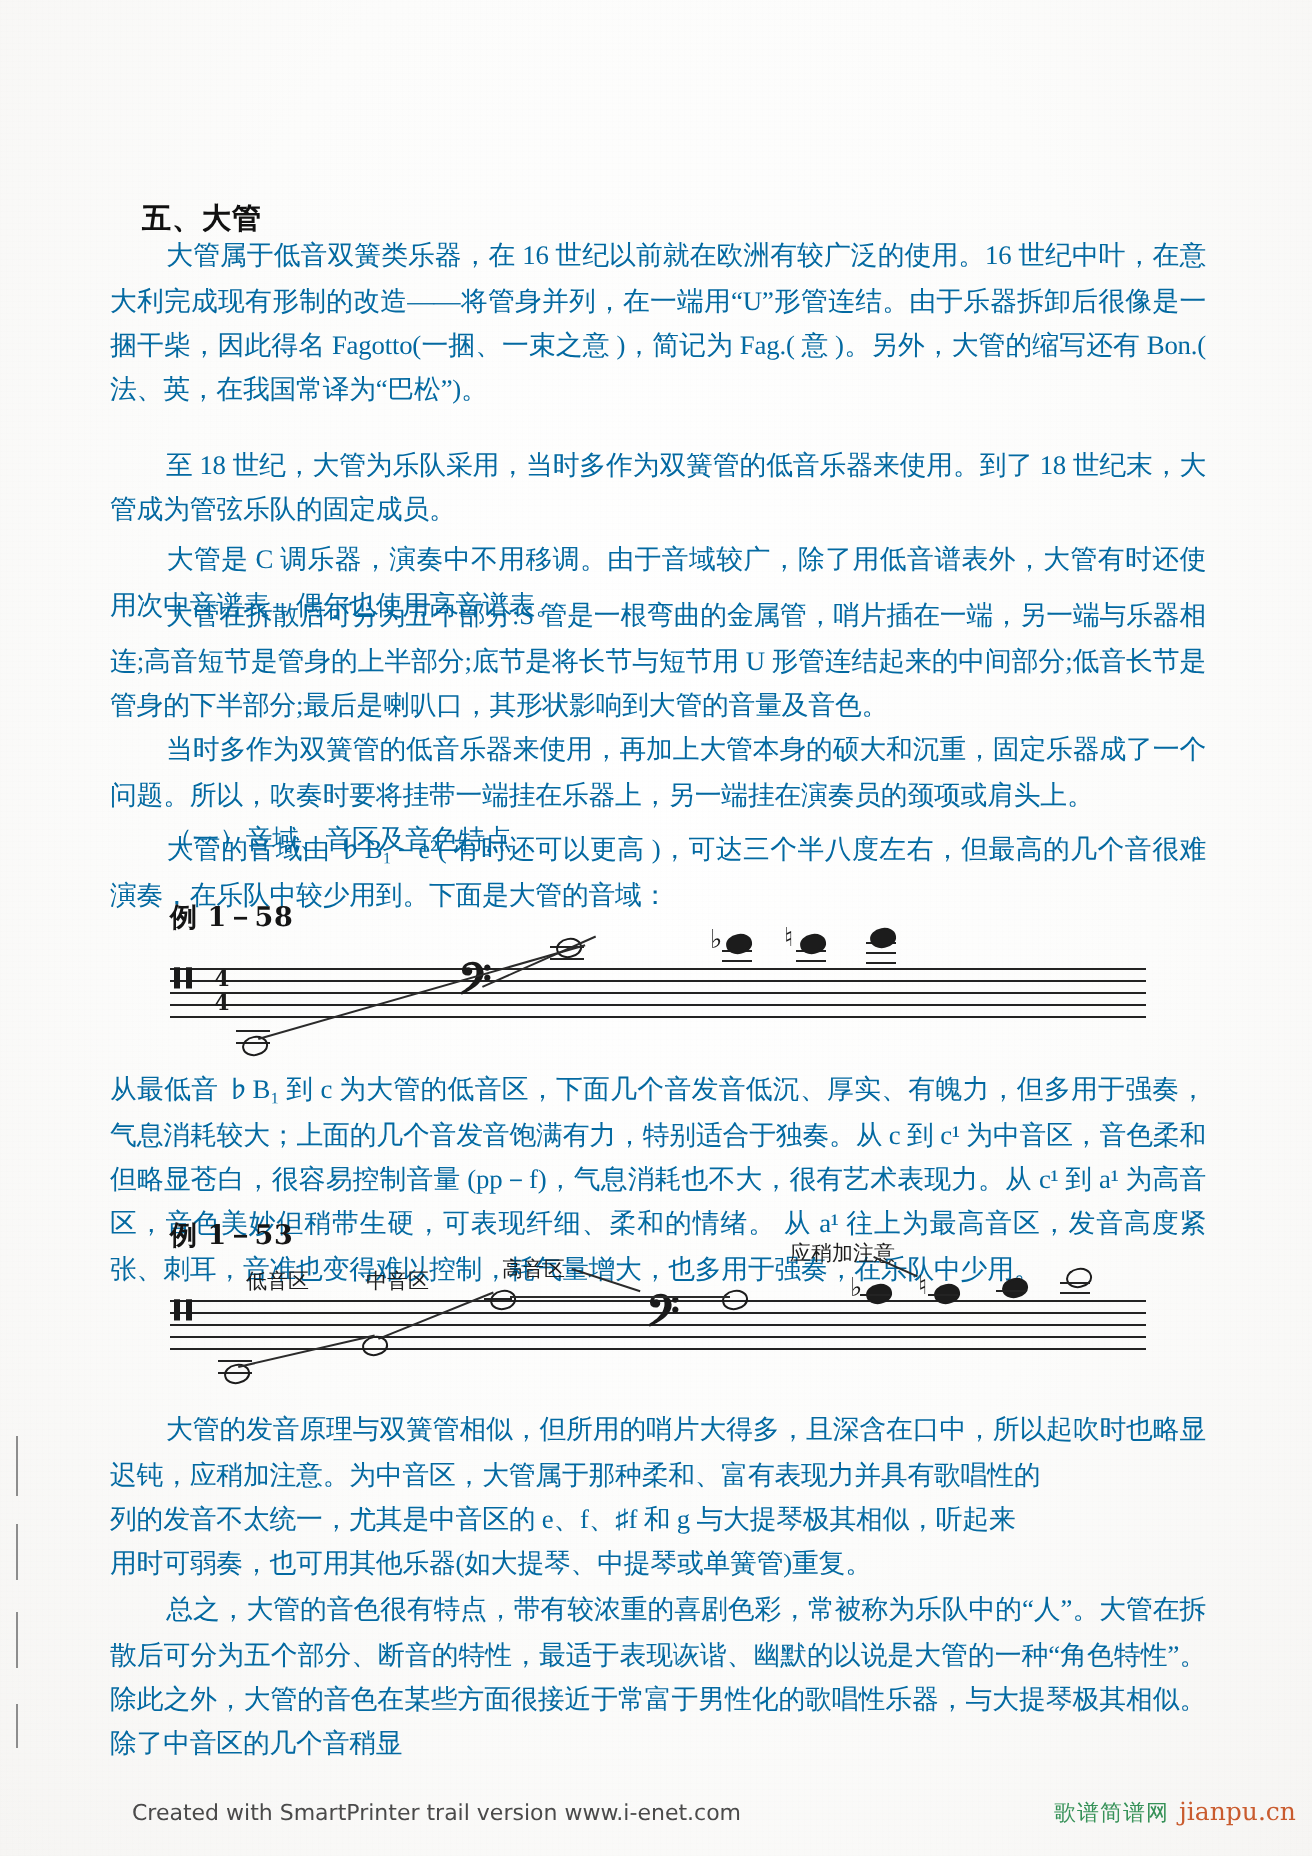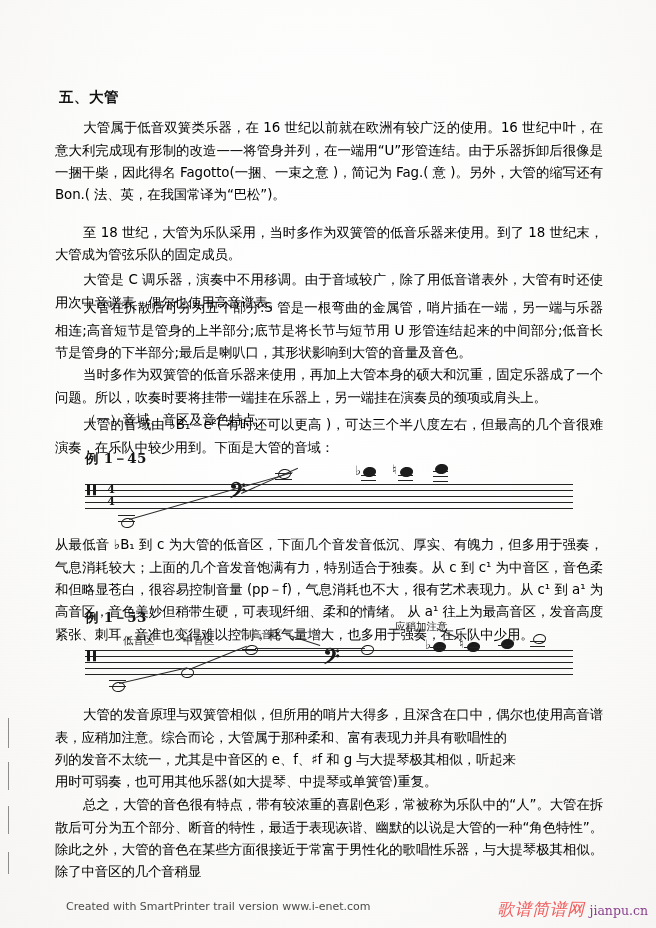--- a/index.html
+++ b/index.html
@@ -36,38 +36,39 @@
   .content {
     position: absolute;
     left: 55px;
     top: 0;
     width: 548px;
   }
 
   h1.heading {
     font-size: 14.5px;
     font-weight: bold;
-    margin: 4px;
+    margin: 16px;
     position: absolute;
     top: 84px;
     left: 0;
     letter-spacing: .5px;
     color: #111;
   }
 
   .para {
     position: absolute;
     left: 0;
     width: 548px;
     font-size: 13.4px;
     line-height: 22.3px;
     text-align: justify;
     text-justify: inter-character;
-    color: #000000;
+    color: #0369a1;
     letter-spacing: -0.1px;
+    font-family: Liberation Serif, serif;
   }
   .para .ind { display: inline-block; width: 28px; }
 
   
   .ex-label {
     position: absolute;
     left: 30px;
     font-family: "DejaVu Serif", "Liberation Serif", serif;
     font-weight: bold;
     font-size: 13.5px;
@@ -175,29 +176,28 @@
   .watermark {
     position: absolute;
     right: 8px;
     top: 898px;
     display: flex;
     align-items: baseline;
     gap: 5px;
     opacity: .85;
   }
   .wm-cn {
-    font-size: 17px;
-    color: #ef4444;
+    font-size: 11px;
+    color: #15803d;
     letter-spacing: .5px;
     font-family: "DejaVu Sans", sans-serif;
-    font-style: italic;
   }
   .wm-en {
     font-size: 12.5px;
-    color: #701a75;
+    color: #c2410c;
     font-family: "DejaVu Serif", "Liberation Serif", serif;
   }
 </style>
 </head>
 <body>
 
 <div class="page"></div>
 <div class="grain"></div>
 
 <div class="tick" style="top:718px;height:30px;"></div>
@@ -230,21 +230,21 @@
   </p>
 
   <p class="para" style="top:396px;">
     <span class="ind"></span><span>（一）音域、音区及音色特点</span>
   </p>
 
   <p class="para" style="top:401px;">
     <span class="ind"></span><span>大管的音域由 ♭B₁－e²( 有时还可以更高 )，可达三个半八度左右，但最高的几个音很难演奏，在乐队中较少用到。下面是大管的音域：</span>
   </p>
 
-  <div class="ex-label" style="top:450px;">例 1－45</div>
+  <div class="ex-label" style="top:450px;">例 1－58</div>
 
   <div class="staffbox" style="top:466px;height:50px;">
     <div class="staff" style="top:18px;">
       <div class="ln l0"></div>
       <div class="ln l1"></div>
       <div class="ln l2"></div>
       <div class="ln l3"></div>
       <div class="ln l4"></div>
     </div>
 
@@ -335,21 +335,21 @@
     <div class="reg-label" style="left:68px;top:10px;">低音区</div>
     <div class="reg-label" style="left:128px;top:10px;">中音区</div>
     <div class="reg-label" style="left:196px;top:4px;">高音区</div>
     <div class="reg-label" style="left:340px;top:-4px;">应稍加注意</div>
 
     <div class="connector" style="left:231px;top:10px;width:36px;transform:rotate(18deg);"></div>
     <div class="connector" style="left:382px;top:4px;width:24px;transform:rotate(24deg);"></div>
   </div>
 
   <p class="para" style="top:691px;">
-    <span class="ind"></span><span>大管的发音原理与双簧管相似，但所用的哨片大得多，且深含在口中，偶尔也使用高音谱表，应稍加注意。综合而论，大管属于那种柔和、富有表现力并具有歌唱性的</span>
+    <span class="ind"></span><span>大管的发音原理与双簧管相似，但所用的哨片大得多，且深含在口中，所以起吹时也略显迟钝，应稍加注意。为中音区，大管属于那种柔和、富有表现力并具有歌唱性的</span>
   </p>
 
   <p class="para" style="top:736px;">
     <span>列的发音不太统一，尤其是中音区的 e、f、♯f 和 g 与大提琴极其相似，听起来</span>
   </p>
 
   <p class="para" style="top:758px;">
     <span>用时可弱奏，也可用其他乐器(如大提琴、中提琴或单簧管)重复。</span>
   </p>
 

